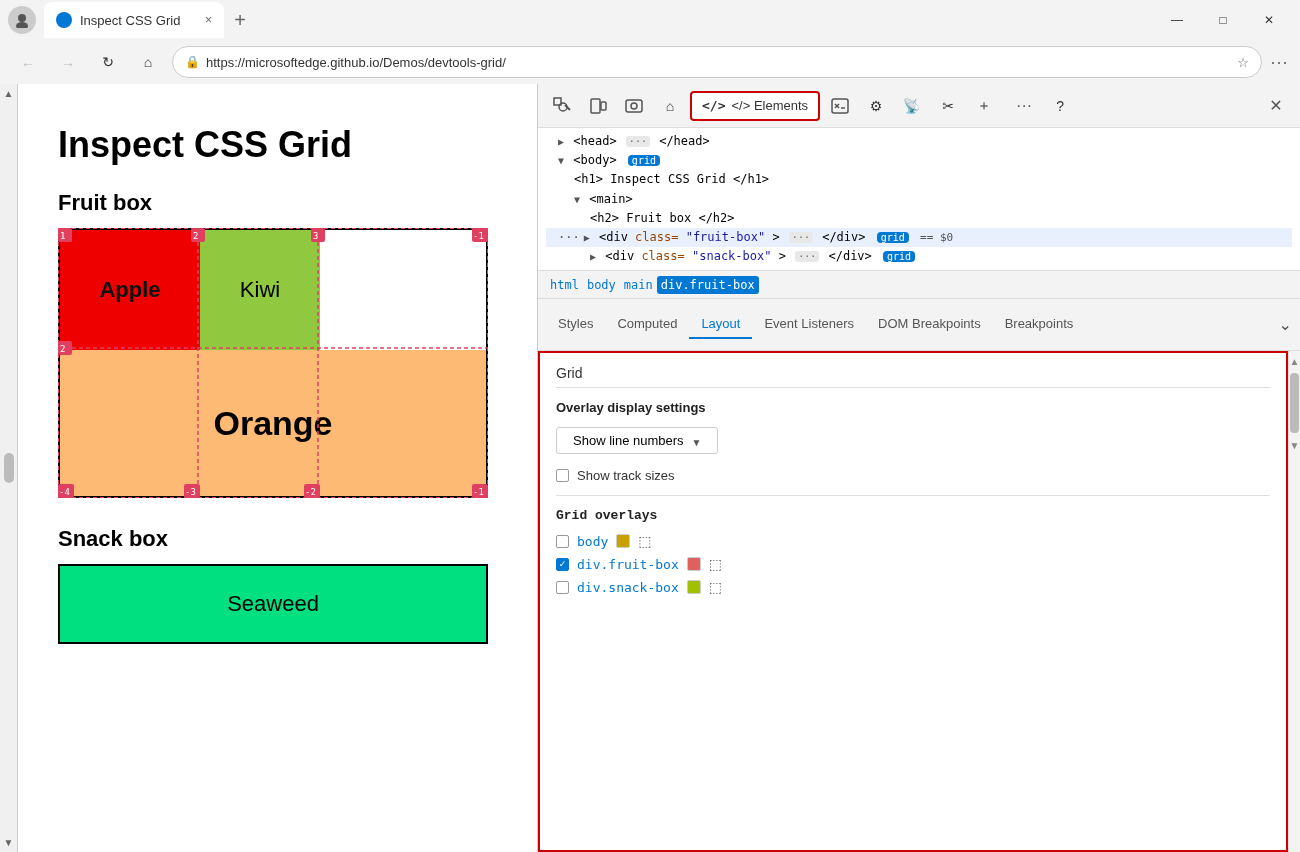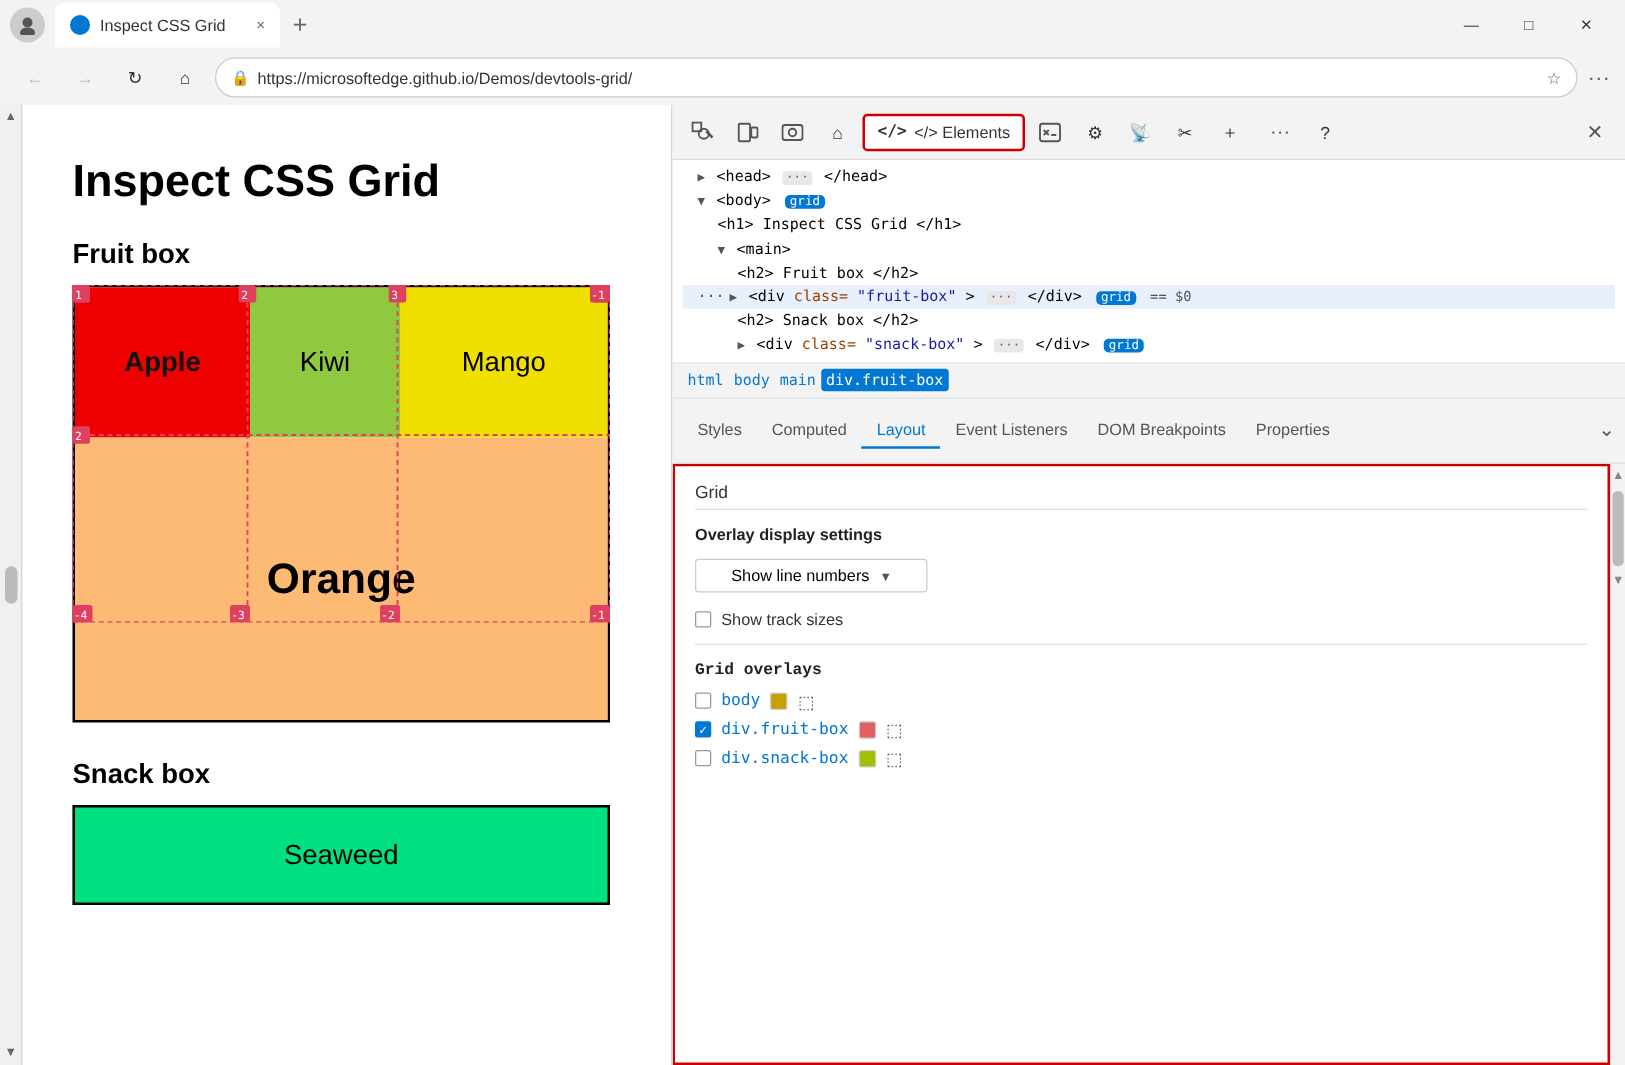--- a/index.html
+++ b/index.html
@@ -81,21 +81,21 @@
     .tabs-bar { display: flex; align-items: center; height: 52px; background: #f3f3f3; border-bottom: 1px solid #ddd; padding: 0 8px; }
     .tab-item { padding: 6px 12px; font-size: 13px; color: #555; cursor: pointer; border-bottom: 2px solid transparent; }
     .tab-item.active { color: #0078d4; border-bottom: 2px solid #0078d4; }
     .tabs-more { margin-left: auto; color: #555; cursor: pointer; }
 
     
     .layout-panel { flex: 1; overflow-y: auto; background: white; border: 2px solid #c00; margin: 0; }
     .panel-section { padding: 12px 16px; }
     .section-header { font-size: 14px; color: #333; font-weight: 500; border-bottom: 1px solid #ddd; padding-bottom: 6px; margin-bottom: 12px; }
     .subsection-title { font-size: 13px; font-weight: 600; color: #222; margin-bottom: 12px; }
-    .dropdown-btn { display: flex; align-items: flex-end; gap: 8px; border: 1px solid #ccc; border-radius: 3px; padding: 5px 28px; font-size: 13px; background: white; cursor: pointer; min-width: 160px; }
+    .dropdown-btn { display: flex; align-items: flex-end; gap: 8px; border: 1px solid #ccc; border-radius: 3px; padding: 5px 16px; font-size: 13px; background: white; cursor: pointer; min-width: 160px; }
     .dropdown-arrow { font-size: 10px; color: #555; }
     .checkbox-row { display: flex; align-items: center; gap: 8px; margin: 8px 0; font-size: 13px; color: #333; }
     .cb { width: 13px; height: 13px; border: 1px solid #999; border-radius: 2px; flex-shrink: 0; display: flex; align-items: center; justify-content: center; background: white; }
     .cb.checked { background: #0078d4; border-color: #0078d4; }
     .cb.checked::after { content: '✓'; color: white; font-size: 9px; }
     .divider { border: none; border-top: 1px solid #e0e0e0; margin: 12px 0; }
 
     .overlays-title { font-size: 13px; font-weight: 600; color: #222; margin-bottom: 10px; font-family: Liberation Mono, monospace; }
     .overlay-row { display: flex; align-items: center; gap: 8px; margin: 7px 0; font-size: 13px; color: #0078d4; }
     .overlay-row .overlay-label { color: #0078d4; font-family: monospace; }
@@ -198,29 +198,26 @@
           <rect x="126" y="256" width="16" height="14" fill="#e04060" rx="2"></rect>
           <text x="127" y="267" font-size="9" fill="white" font-family="monospace">-3</text>
           <rect x="246" y="256" width="16" height="14" fill="#e04060" rx="2"></rect>
           <text x="247" y="267" font-size="9" fill="white" font-family="monospace">-2</text>
           <rect x="414" y="256" width="16" height="14" fill="#e04060" rx="2"></rect>
           <text x="415" y="267" font-size="9" fill="white" font-family="monospace">-1</text>
 
           <rect x="414" y="0" width="16" height="14" fill="#e04060" rx="2"></rect>
           <text x="415" y="11" font-size="9" fill="white" font-family="monospace">-1</text>
         </svg>
-        <div class="fruit-grid" style="border:2px solid #000;width:430px;height:350px;">
+        <div class="fruit-grid" style="border:2px solid #000;width:430px;height:270px;">
           <div class="cell-apple">
               <span>Apple</span>
             </div>
           <div class="cell-kiwi">
               <span>Kiwi</span>
-            </div>
-          <div class="cell-mango">
-              <span>Mango</span>
             </div>
           <div class="cell-orange">
               <span>Orange</span>
             </div>
         </div>
       </div>
 
       <div class="snack-section">
         <div class="section-title">Snack box</div>
         <div class="snack-box">
@@ -318,27 +315,20 @@
             <span class="attr-val">"fruit-box"</span>
             <span class="tag-name">&gt;</span>
             <span class="dots">···</span>
             <span class="tag-name">&lt;/div&gt;</span>
             <span class="badge badge-grid">grid</span>
             <span class="badge-eq">== $0</span>
           </span>
         </div>
         <div class="dom-line">
           <span style="margin-left:40px;">
-            <span class="tag-name">&lt;h2&gt;</span>
-            <span>Snack box</span>
-            <span class="tag-name">&lt;/h2&gt;</span>
-          </span>
-        </div>
-        <div class="dom-line">
-          <span style="margin-left:40px;">
             <span class="triangle">▶</span>
             <span class="tag-name">&lt;div </span>
             <span class="attr-name">class=</span>
             <span class="attr-val">"snack-box"</span>
             <span class="tag-name">&gt;</span>
             <span class="dots">···</span>
             <span class="tag-name">&lt;/div&gt;</span>
             <span class="badge badge-grid">grid</span>
           </span>
         </div>
@@ -353,21 +343,21 @@
         <span class="bc-sep"> </span>
         <span class="bc-item active">div.fruit-box</span>
       </div>
 
       <div class="tabs-bar">
         <span class="tab-item">Styles</span>
         <span class="tab-item">Computed</span>
         <span class="tab-item active">Layout</span>
         <span class="tab-item">Event Listeners</span>
         <span class="tab-item">DOM Breakpoints</span>
-        <span class="tab-item">Properties</span>
+        <span class="tab-item">Breakpoints</span>
         <span class="tabs-more">⌄</span>
       </div>
 
       <div class="dt-panel-wrapper">
         <div class="layout-panel">
           <div class="panel-section">
             <div class="section-header">
               <span>Grid</span>
             </div>
 

